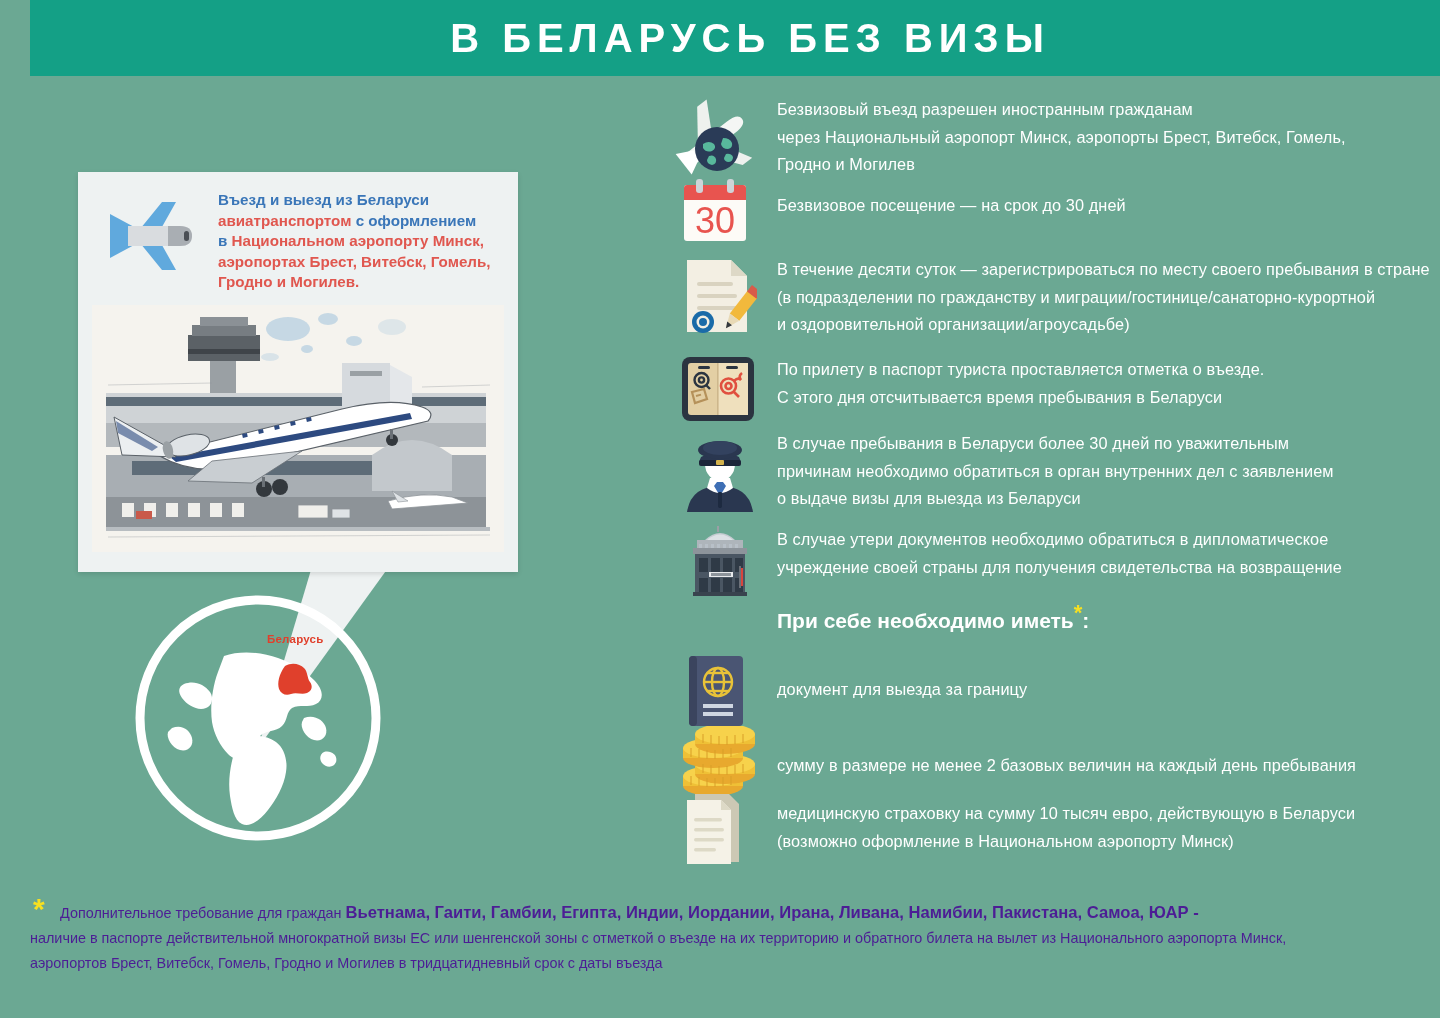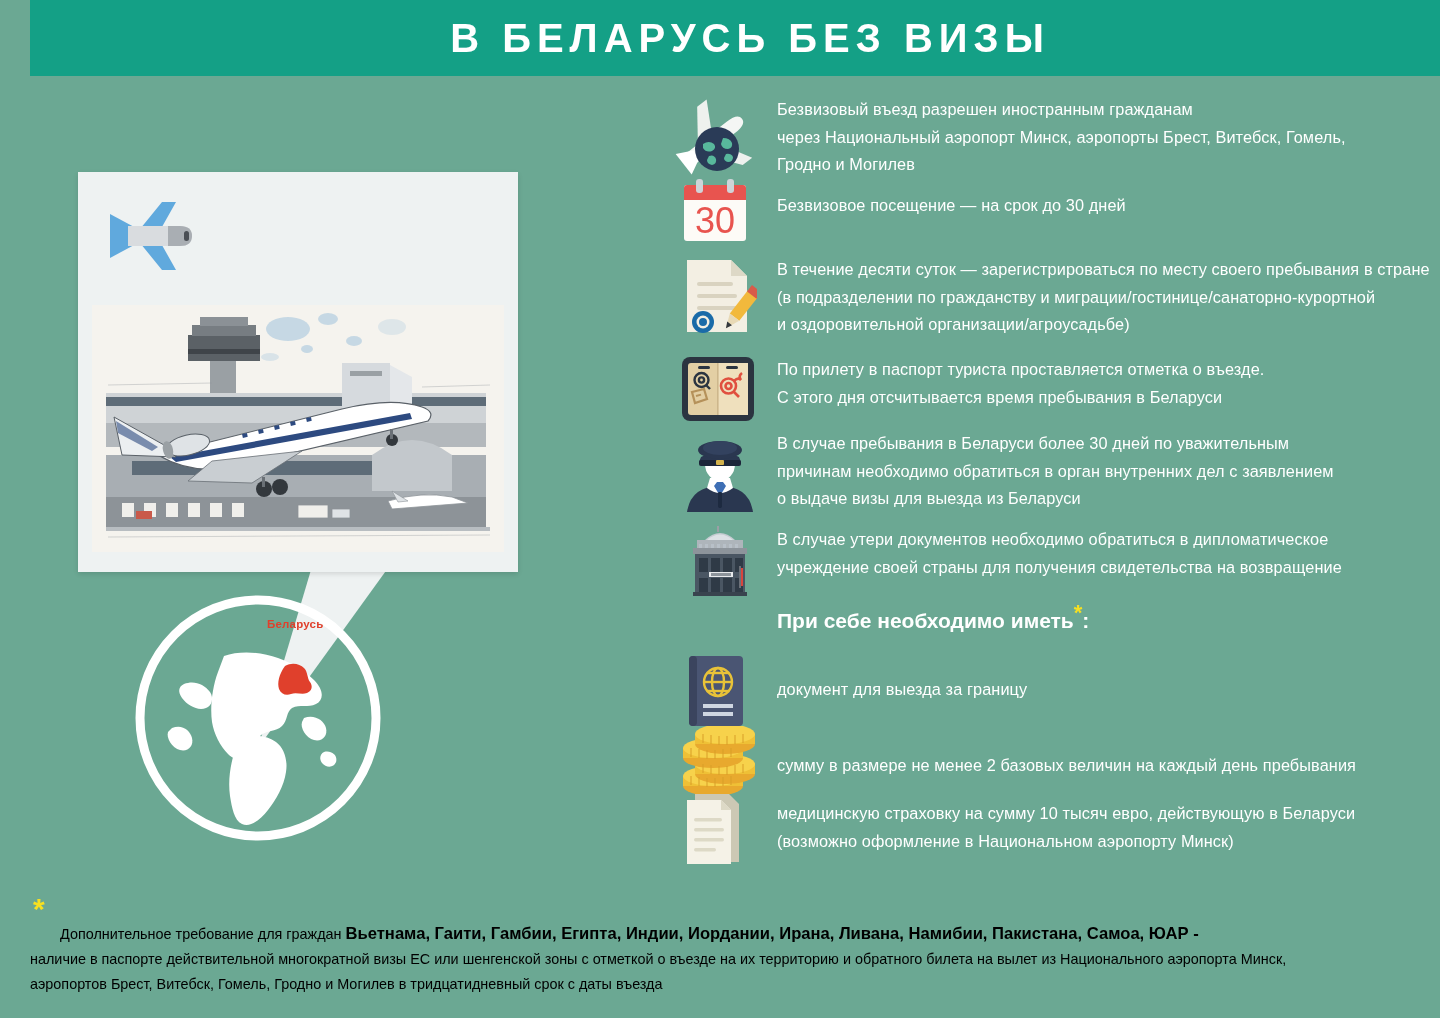--- a/index.html
+++ b/index.html
@@ -54,21 +54,21 @@
     background:#f3f1ec;overflow:hidden;
   }
   
   #bubble-tail{
     position:absolute;left:0px;top:0px;width:620px;height:790px;
     pointer-events:none;
   }
   
   #globe-wrap{position:absolute;left:128px;top:512px;width:260px;height:260px;}
   #globe-label{
-    position:absolute;left:139px;top:30px;
+    position:absolute;left:139px;top:45px;
     color:#e0402c;font-size:11.5px;font-weight:bold;white-space:nowrap;
     letter-spacing:.2px;
   }
 
   
   #right-col{position:absolute;left:665px;top:76px;width:810px;height:790px;}
   .bullet{position:absolute;display:block;}
   .b-icon{position:absolute;left:0;top:0;}
   .b-text{
     position:absolute;color:#ffffff;
@@ -83,22 +83,22 @@
   #need-title .star{color:#f7e021;font-size:22px;vertical-align:super;line-height:0;}
   
   #footnote{
     position:absolute;left:0;top:884px;width:1440px;height:134px;
   }
   #footnote-star{
     position:absolute;left:33px;top:10px;color:#f7e021;
     font-size:30px;font-weight:bold;line-height:1;
   }
   #footnote-text{
-    position:absolute;left:30px;top:37px;width:1395px;
-    color:#000000;font-size:14.4px;line-height:25px;white-space:pre-line;
+    position:absolute;left:30px;top:16px;width:1395px;
+    color:#4c1d95;font-size:14.4px;line-height:25px;white-space:pre-line;
   }
   #footnote-text .big{font-size:16.6px;font-weight:bold;}
 </style>
 </head>
 <body>
 
 <div id="header">
   <div id="header-title">В БЕЛАРУСЬ БЕЗ ВИЗЫ</div>
 </div>
 
@@ -119,20 +119,27 @@
 
       <polygon points="30,40 56,8 70,8 52,40" fill="#60a9dd"></polygon>
       <polygon points="30,44 56,76 70,76 52,44" fill="#60a9dd"></polygon>
 
       <path d="M22,32 L74,32 Q86,32 86,42 Q86,52 74,52 L22,52 Z" fill="#d9dcdf"></path>
 
       <path d="M62,32 L74,32 Q86,32 86,42 Q86,52 74,52 L62,52 Z" fill="#a9aeb3"></path>
       <rect x="78" y="37" width="5" height="10" rx="2.5" fill="#4a4f55"></rect>
     </svg>
 
+    <div id="card-text">
+      <span class="blue">Въезд и выезд из Беларуси</span><br>
+      <span>авиатранспортом</span><span class="blue"> с оформлением</span><br>
+      <span class="blue">в </span><span>Национальном аэропорту Минск,</span><br>
+      <span>аэропортах Брест, Витебск, Гомель,</span><br>
+      <span>Гродно и Могилев.</span>
+    </div>
 
     <div id="card-photo">
       <svg viewBox="0 0 412 247" width="412" height="247">
         <rect width="412" height="247" fill="#f5f3ee"></rect>
 
         <g opacity="0.45" fill="#8fb9d8">
           <ellipse cx="196" cy="24" rx="22" ry="12"></ellipse>
           <ellipse cx="236" cy="14" rx="10" ry="6"></ellipse>
           <ellipse cx="262" cy="36" rx="8" ry="5"></ellipse>
           <ellipse cx="215" cy="44" rx="6" ry="4"></ellipse>

